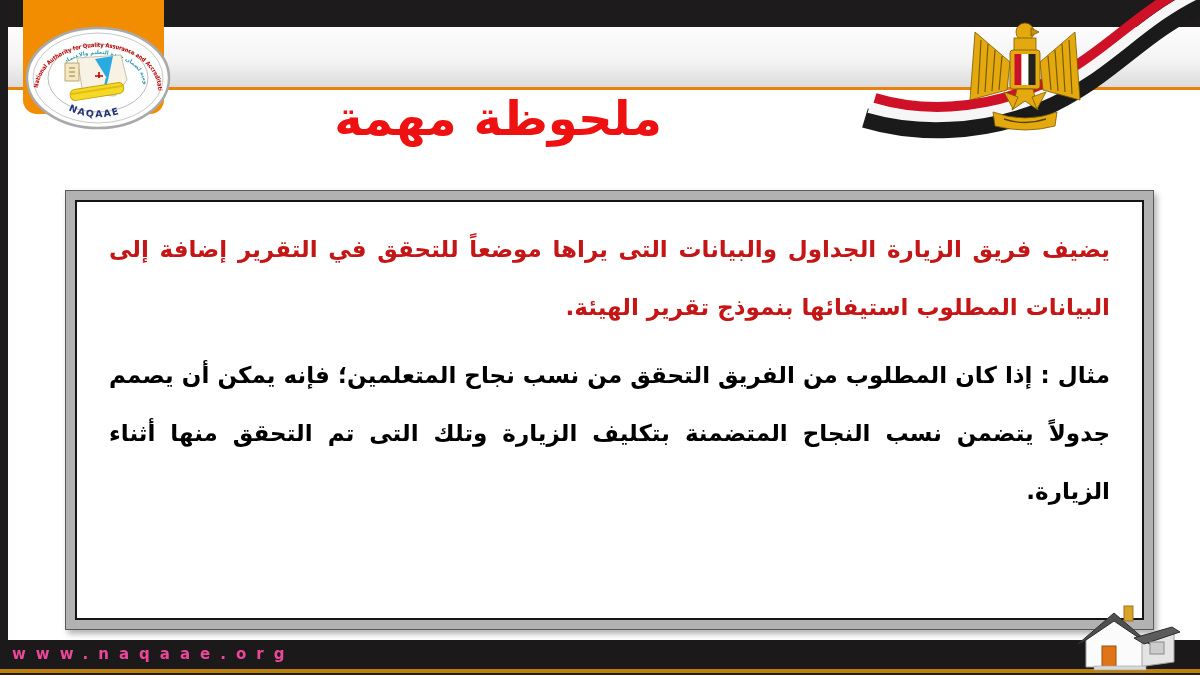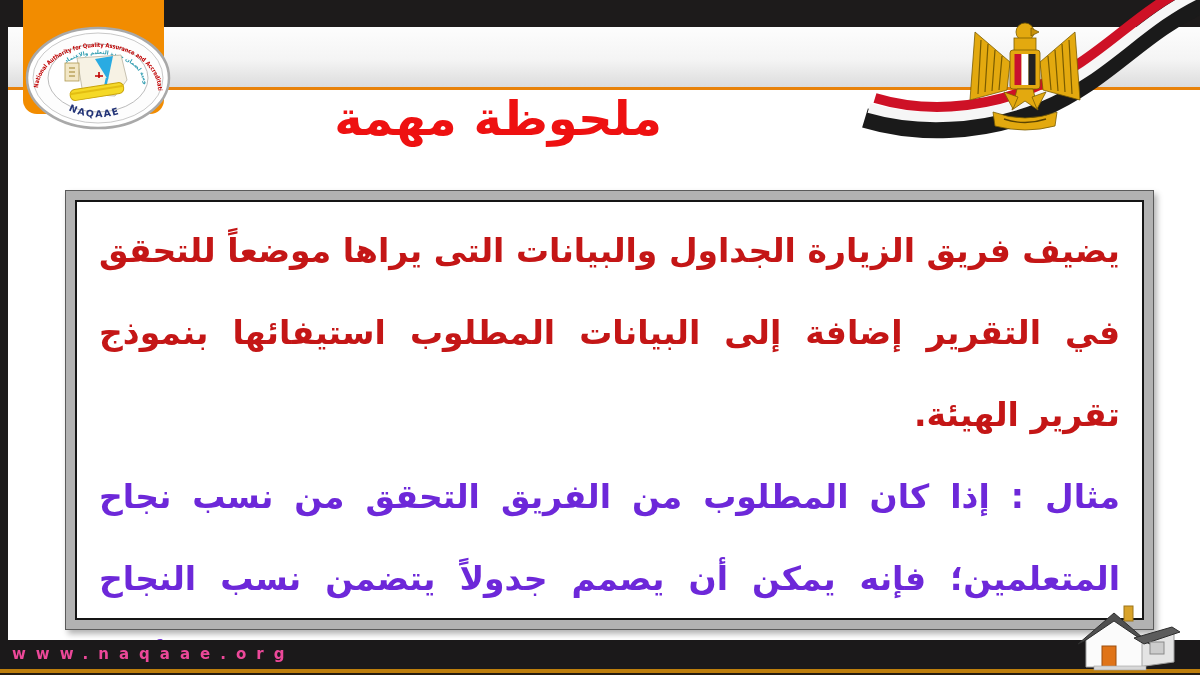--- a/index.html
+++ b/index.html
@@ -25,24 +25,24 @@
     color:#EE1111;font-size:48px;font-weight:bold;z-index:3;letter-spacing:2px;}
 
   
   .flag-emblem{position:absolute;left:855px;top:0;width:345px;height:155px;z-index:3;}
 
   
   .content-frame{position:absolute;left:65px;top:190px;width:1087px;height:438px;
     background:#b2b2b2;border:1px solid #5a5a5a;box-shadow:3px 4px 6px rgba(0,0,0,.30);z-index:3;}
   .content-box{position:absolute;left:9px;top:9px;right:9px;bottom:9px;background:#ffffff;
     border:2px solid #151515;padding:8px 22px 0 22px;direction:rtl;}
-  .content-box p{margin:0;font-weight:bold;font-size:33px;line-height:82px;
+  .content-box p{margin:10px;font-weight:bold;font-size:23px;line-height:58px;
     text-align:justify;}
   .note-red{color:#C41616;}
-  .example-black{color:#6d28d9;}
+  .example-black{color:#000000;}
 
   
   .footer-bar{position:absolute;left:0;top:640px;width:1200px;height:29px;background:#1b191a;z-index:4;}
   .website-url{position:absolute;left:12px;top:645px;color:#ec4899;font-size:15px;
     letter-spacing:10px;font-weight:bold;z-index:5;}
   .gold-line{position:absolute;left:0;top:669px;width:1200px;height:4px;background:#BD7E0C;z-index:5;}
   .bottom-edge{position:absolute;left:0;top:673px;width:1200px;height:2px;background:#241d12;z-index:5;}
   .slide-number{position:absolute;left:1112px;top:628px;color:#8f8f8f;font-size:13px;z-index:6;}
   .home-icon{position:absolute;left:1072px;top:600px;width:115px;height:72px;z-index:7;cursor:pointer;}
 </style>

